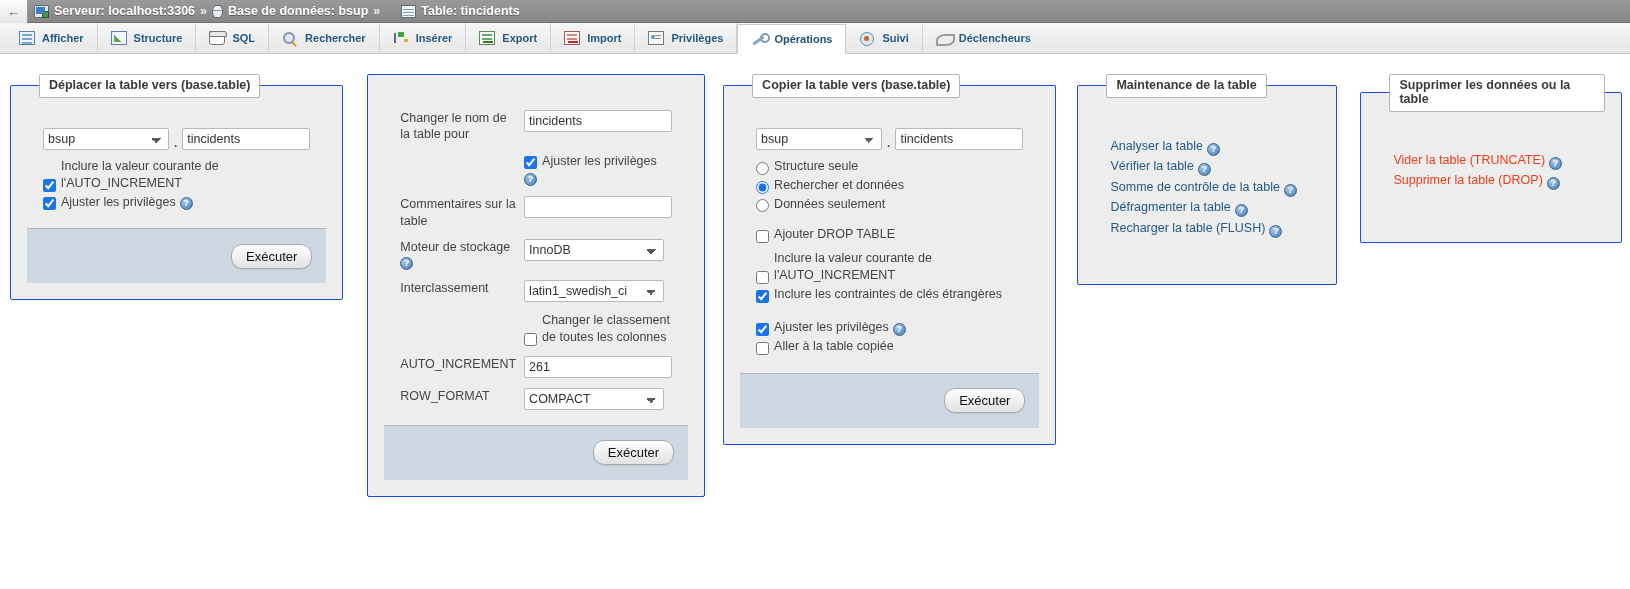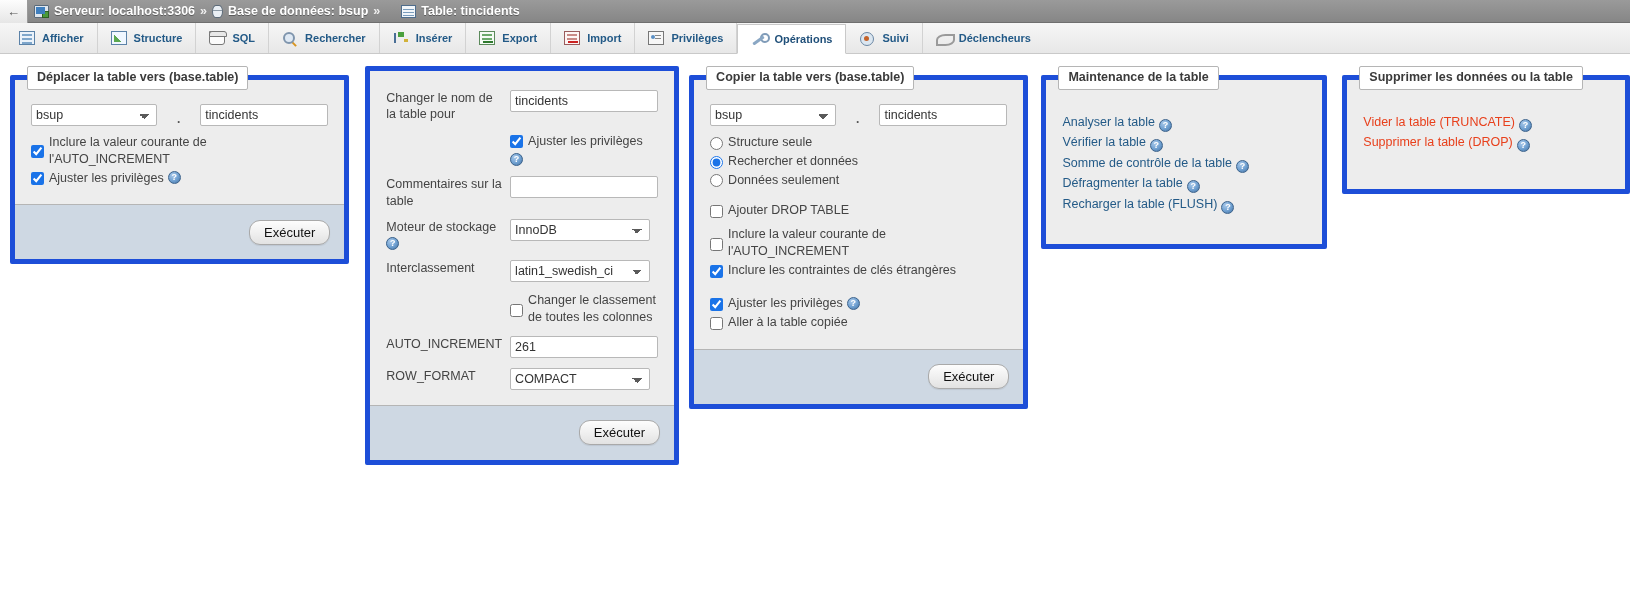--- a/index.html
+++ b/index.html
@@ -109,25 +109,25 @@
   #content {
     position: relative;
     height: 535px;
     padding: 12px 0 0 0;
     display: flex;
     align-items: flex-start;
     gap: 0;
   }
 
   fieldset.panel {
-    border: 5px solid #1d4ed8;
+    border: 1px solid #1d4ed8;
     background: #ededed;
     border-radius: 2px;
-    margin: 0;
-    padding: 0;
+    margin: 8px;
+    padding: 16px;
     position: relative;
   }
   fieldset.panel > legend {
     background: #fff;
     border: 1px solid #b5b5b5;
     border-radius: 2px;
     padding: 4px 9px 4px 9px;
     margin-left: 12px;
     font-weight: bold;
     font-size: 12.5px;
@@ -178,24 +178,24 @@
   select.ph {
     -webkit-appearance: none; appearance: none;
     padding-right: 20px;
     background-image:
       linear-gradient(45deg, transparent 50%, #5a5a5a 50%),
       linear-gradient(135deg, #5a5a5a 50%, transparent 50%);
     background-position: calc(100% - 12px) 9px, calc(100% - 7px) 9px;
     background-size: 5px 5px, 5px 5px;
     background-repeat: no-repeat;
   }
-  .db-row { display: flex; align-items: flex-end; gap: 20px; margin-bottom: 8px; }
+  .db-row { display: flex; align-items: flex-end; gap: 5px; margin-bottom: 8px; }
   .dot { font-weight: bold; color: #555; }
 
-  .cb-line { display: flex; align-items: center; line-height: 1.35; margin-bottom: 2px; font-size: 12.5px; color:#444;}
+  .cb-line { display: flex; align-items: flex-end; line-height: 1.35; margin-bottom: 2px; font-size: 12.5px; color:#444;}
   .cb-line input { margin: 2px 5px 0 0; flex: none; }
   input[type=checkbox], input[type=radio] { width:13px; height:13px; accent-color:#1a73e8; cursor:pointer; }
 
   .help {
     display: inline-block; width: 13px; height: 13px;
     border-radius: 50%;
     background: radial-gradient(circle at 35% 30%, #a9c9ea 0%, #6e9fd0 55%, #44709f 100%);
     border: 1px solid #3c638c;
     color: #fff; font-size: 9px; line-height: 11px; text-align: center;
     font-weight: bold; font-family: "Liberation Sans", sans-serif;

